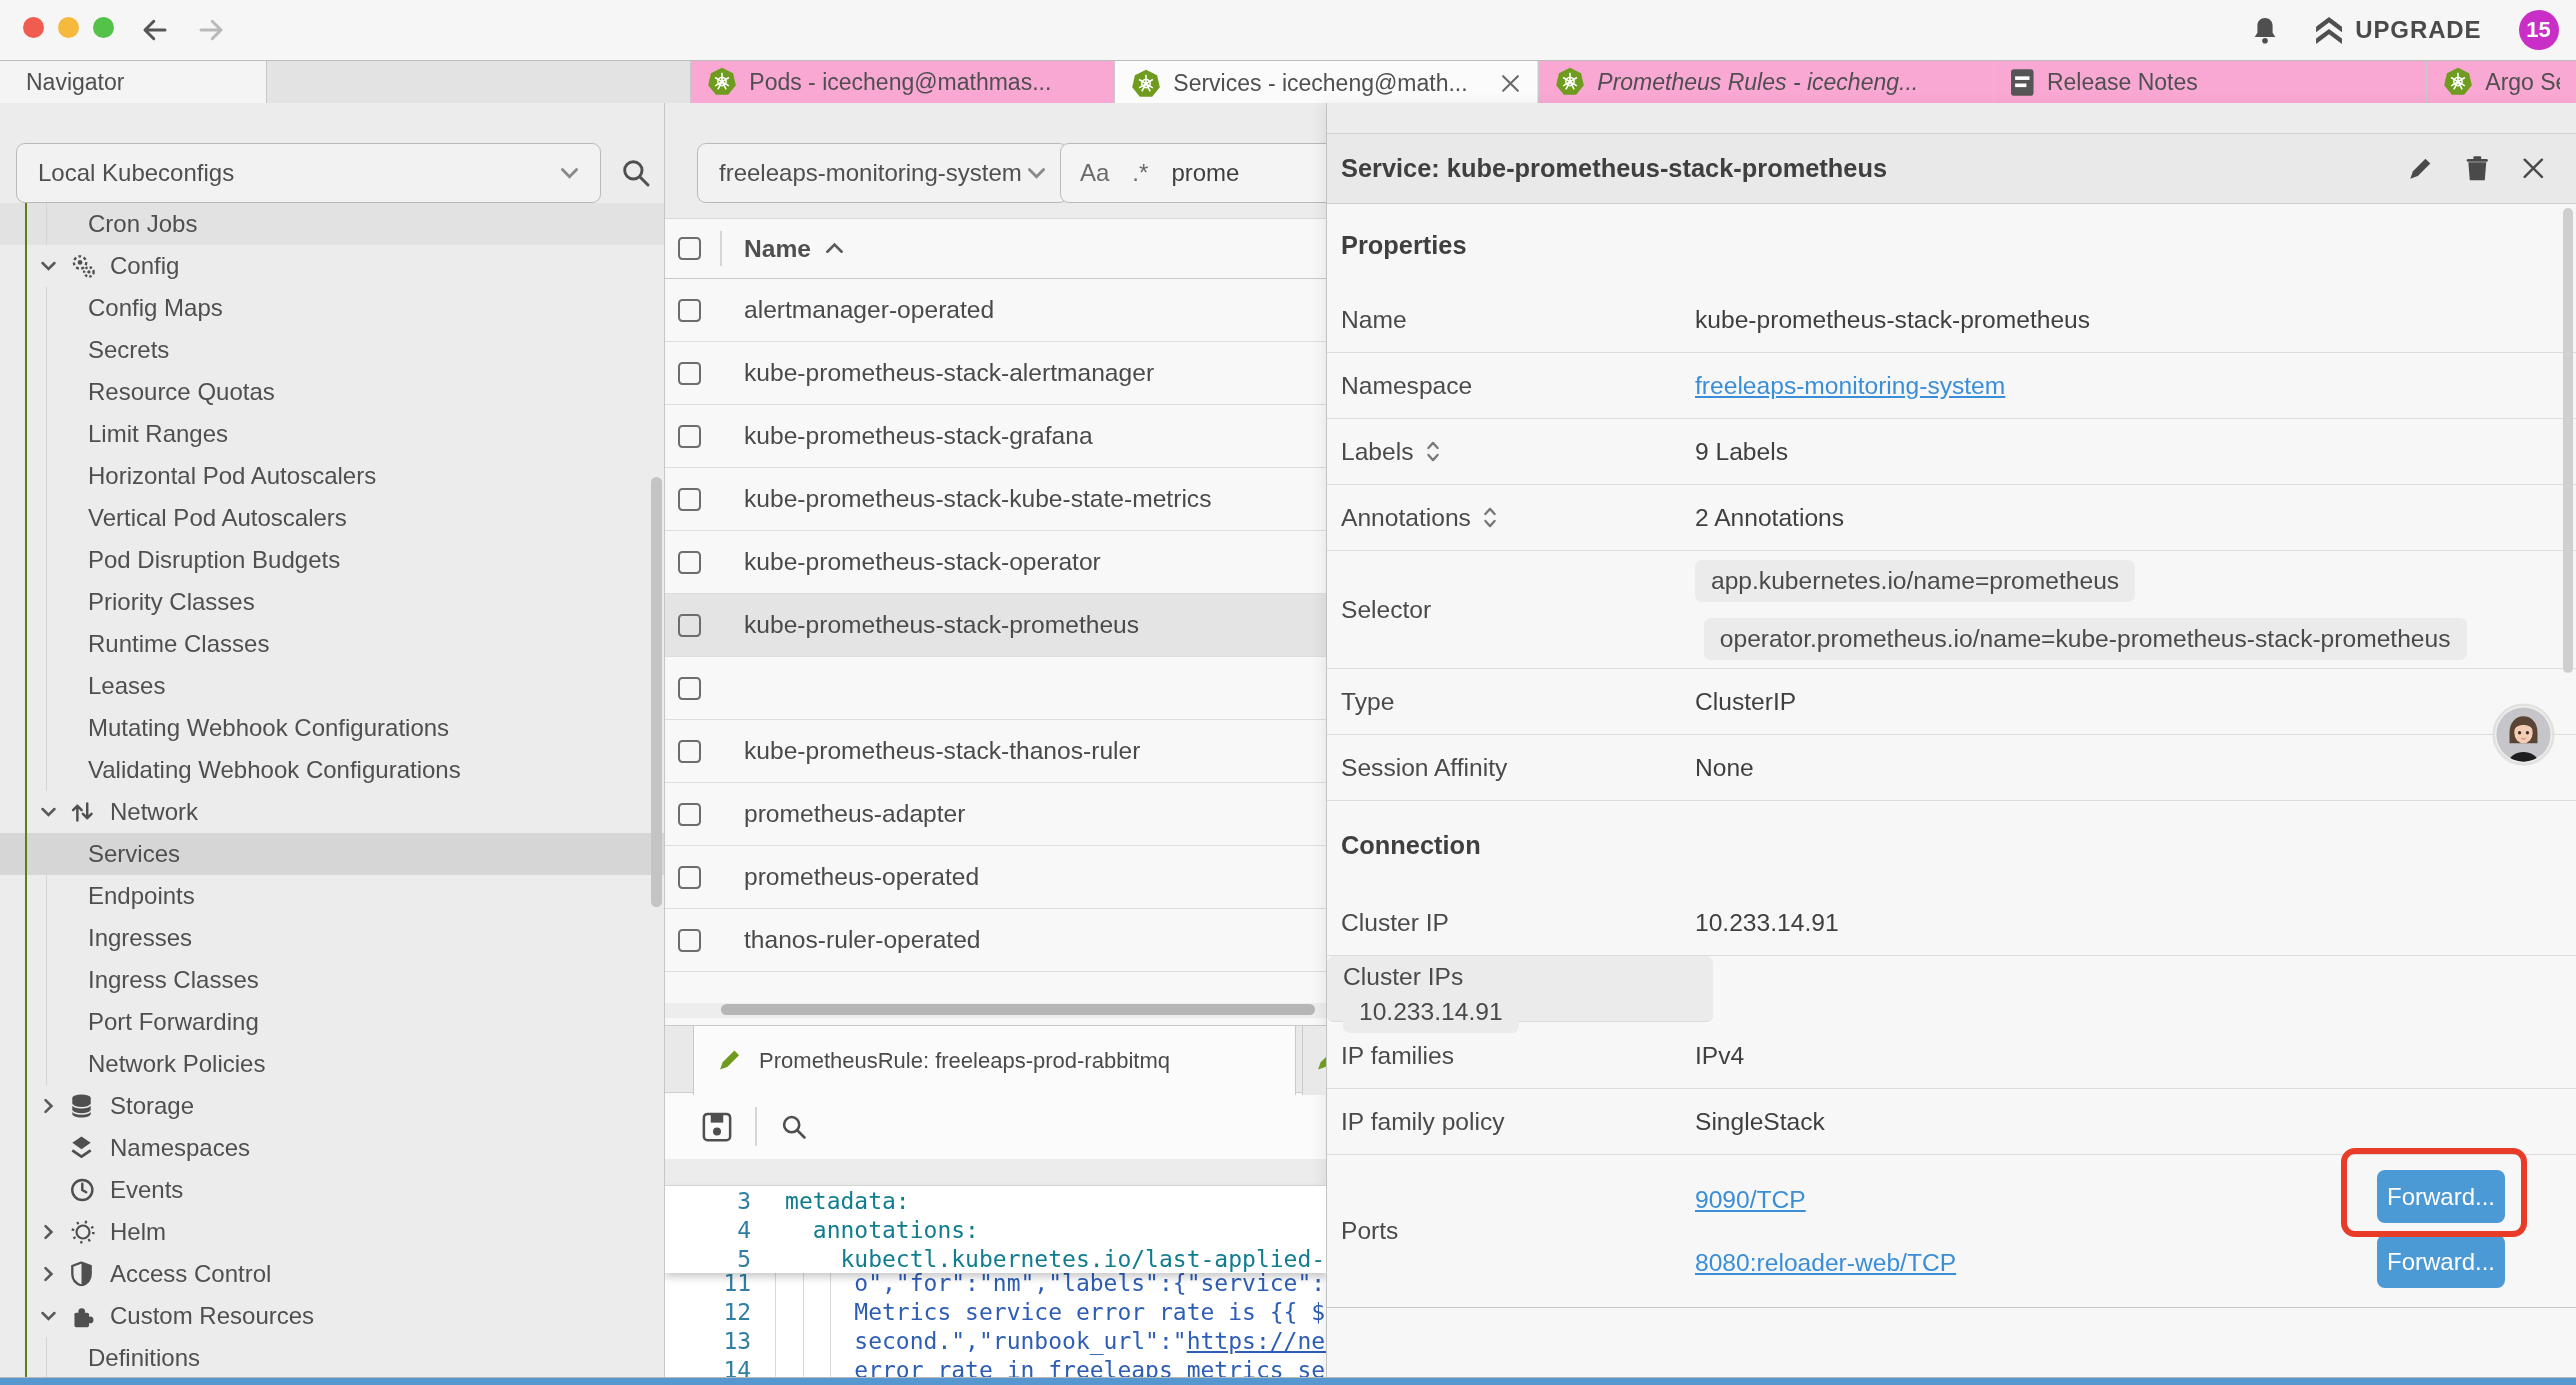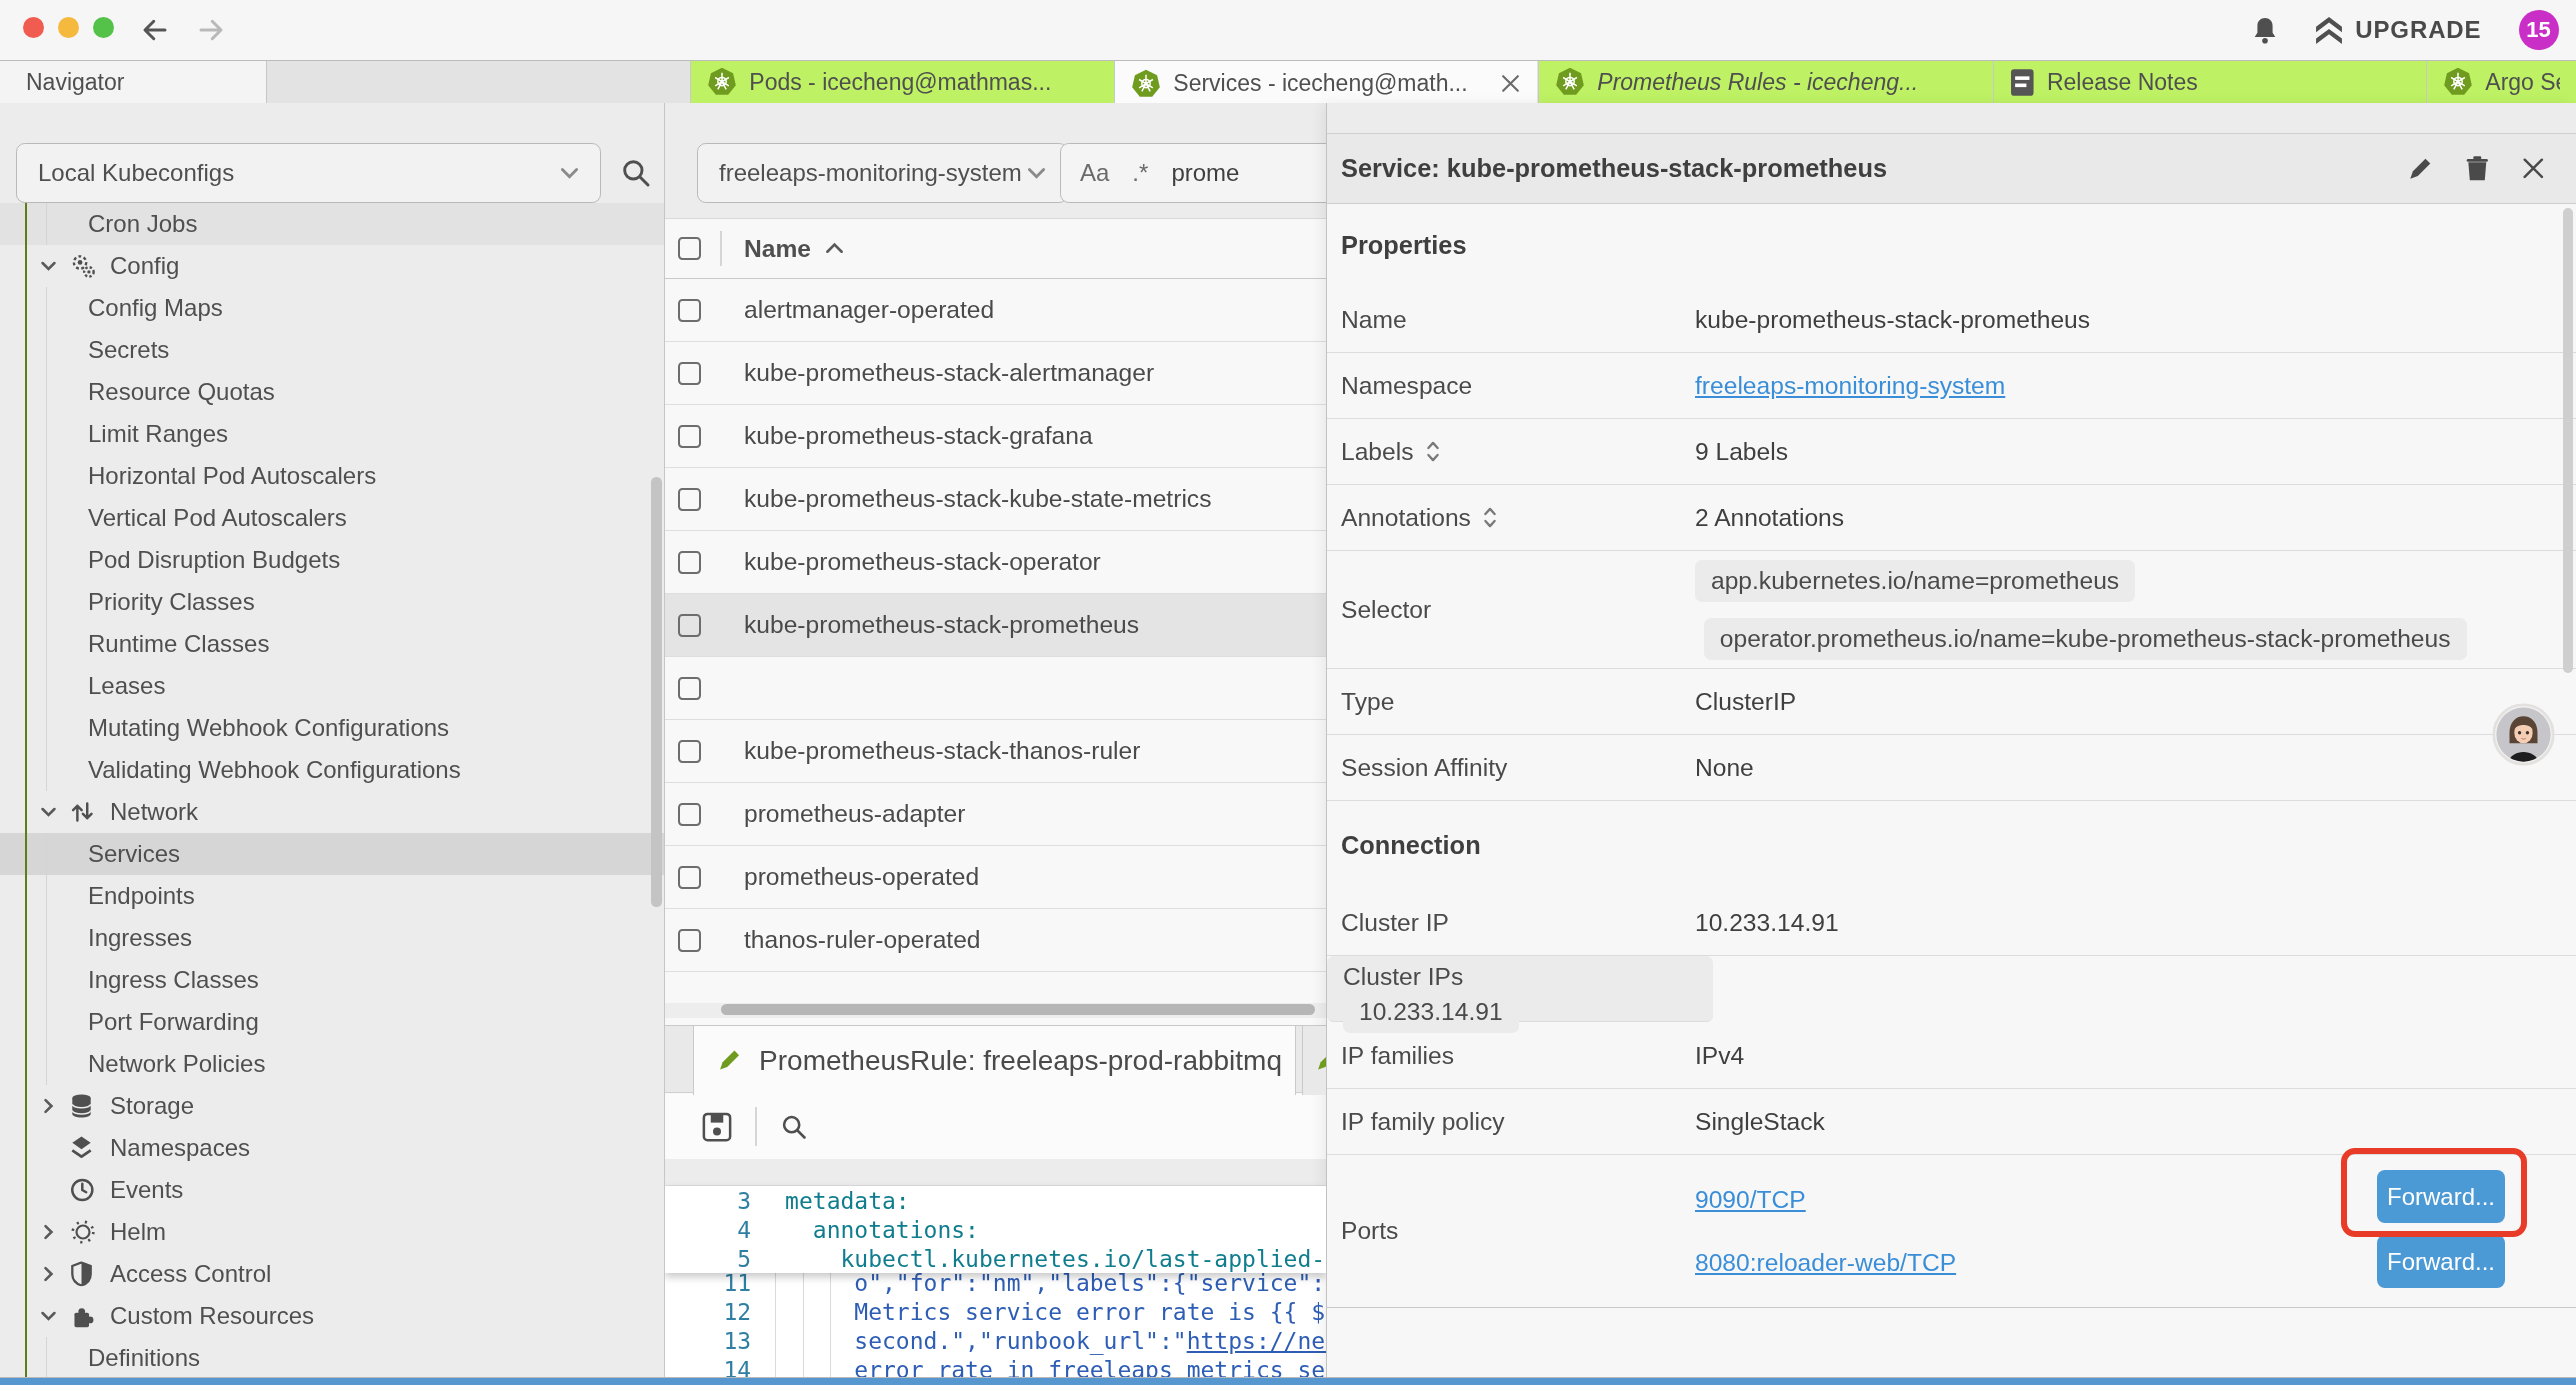--- a/index.html
+++ b/index.html
@@ -24,21 +24,21 @@
   .upgrade-wrap{display:flex;align-items:center;gap:12.3px;}
   .upgrade-label{font-size:24px;font-weight:600;color:#4a4a4a;letter-spacing:0.9px;}
   .notif-badge{width:40px;height:40px;border-radius:50%;background:var(--magenta);color:#fff;
     display:flex;align-items:center;justify-content:center;font-size:22px;font-weight:bold;}
 
   
   #tabstrip{position:absolute;left:0;top:60px;width:2576px;height:44px;background:#e3e3e3;
     border-top:0.9px solid #bcbcbc;border-bottom:0.9px solid #c6c6c6;}
   .tab{position:absolute;top:0;height:100%;display:flex;align-items:center;font-size:23px;color:#4f4f4f;}
   #tab-navigator{left:0;width:267px;background:#f4f4f4;border-right:0.9px solid #c6c6c6;padding-left:26px;}
-  .k8stab{border-left:0.9px solid #c9c9c9;padding:0 16px;gap:12.3px;background:#bef264;overflow:hidden;white-space:nowrap;}
+  .k8stab{border-left:0.9px solid #c9c9c9;padding:0 16px;gap:12.3px;background:#f9a8d4;overflow:hidden;white-space:nowrap;}
   .k8stab.active{background:#fbfbfb;height:45px;}
   .k8stab.italic .tab-label{font-style:italic;}
   .k8stab .tab-label{overflow:hidden;text-overflow:clip;white-space:nowrap;flex:1;}
   .t0{left:690px;width:424px;} .t1{left:1114px;width:423px;} .t2{left:1538px;width:455px;}
   .t3{left:1993px;width:433px;} .t4{left:2426px;width:150px;}
   .tab-close{flex:none;margin-left:5.3px;}
 
   
   #sidebar{position:absolute;left:0;top:103px;width:665px;height:1282px;background:#ececec;
     border-right:0.9px solid #c6c6c6;overflow:hidden;}
@@ -81,21 +81,21 @@
   .trow.sel{background:#e4e4e4;}
   .tname{font-size:24.6px;color:#4a4a4a;white-space:nowrap;overflow:hidden;}
 
   
   #mid-hscroll-track{position:absolute;left:0;top:900px;width:661px;height:15px;background:#ededed;}
   #mid-hscroll{position:absolute;left:56px;top:901px;width:594px;height:11.4px;background:#b6b6b6;border-radius:6.1px;}
   #ed-tabstrip{position:absolute;left:0;top:922px;width:661px;height:68px;background:#e9e9e9;
     border-top:0.9px solid #c9c9c9;border-bottom:0.9px solid #cfcfcf;}
   #ed-tab{position:absolute;left:28px;top:0;width:603px;height:69px;background:#fbfbfb;
     border-left:0.9px solid #c9c9c9;border-right:0.9px solid #c9c9c9;display:flex;align-items:center;gap:17.5px;
-    padding:0 23px;font-size:28px;color:#4a4a4a;white-space:nowrap;overflow:hidden;z-index:2;}
+    padding:0 23px;font-size:22px;color:#4a4a4a;white-space:nowrap;overflow:hidden;z-index:2;}
   #ed-tab-partial{position:absolute;left:637px;top:0;width:53px;height:69px;background:#e9e9e9;
     border-left:0.9px solid #c9c9c9;display:flex;align-items:center;padding-left:12.3px;z-index:1;}
   #ed-toolbar{position:absolute;left:0;top:991px;width:661px;height:65px;background:#fbfbfb;
     display:flex;align-items:center;gap:23px;padding-left:37px;}
   .tb-divider{width:1.8px;height:39px;background:#d6d6d6;}
   #ed-gap{position:absolute;left:0;top:1056px;width:661px;height:27px;background:#ececec;border-bottom:0.9px solid #dcdcdc;}
   #editor{position:absolute;left:0;top:1083px;width:661px;height:199px;background:#ffffff;
     font-family:"DejaVu Sans Mono",monospace;font-size:23px;}
   #code-lines{position:absolute;left:0;top:82px;width:661px;}
   #sticky-lines{position:absolute;left:0;top:0;width:661px;background:#ffffff;z-index:2;

